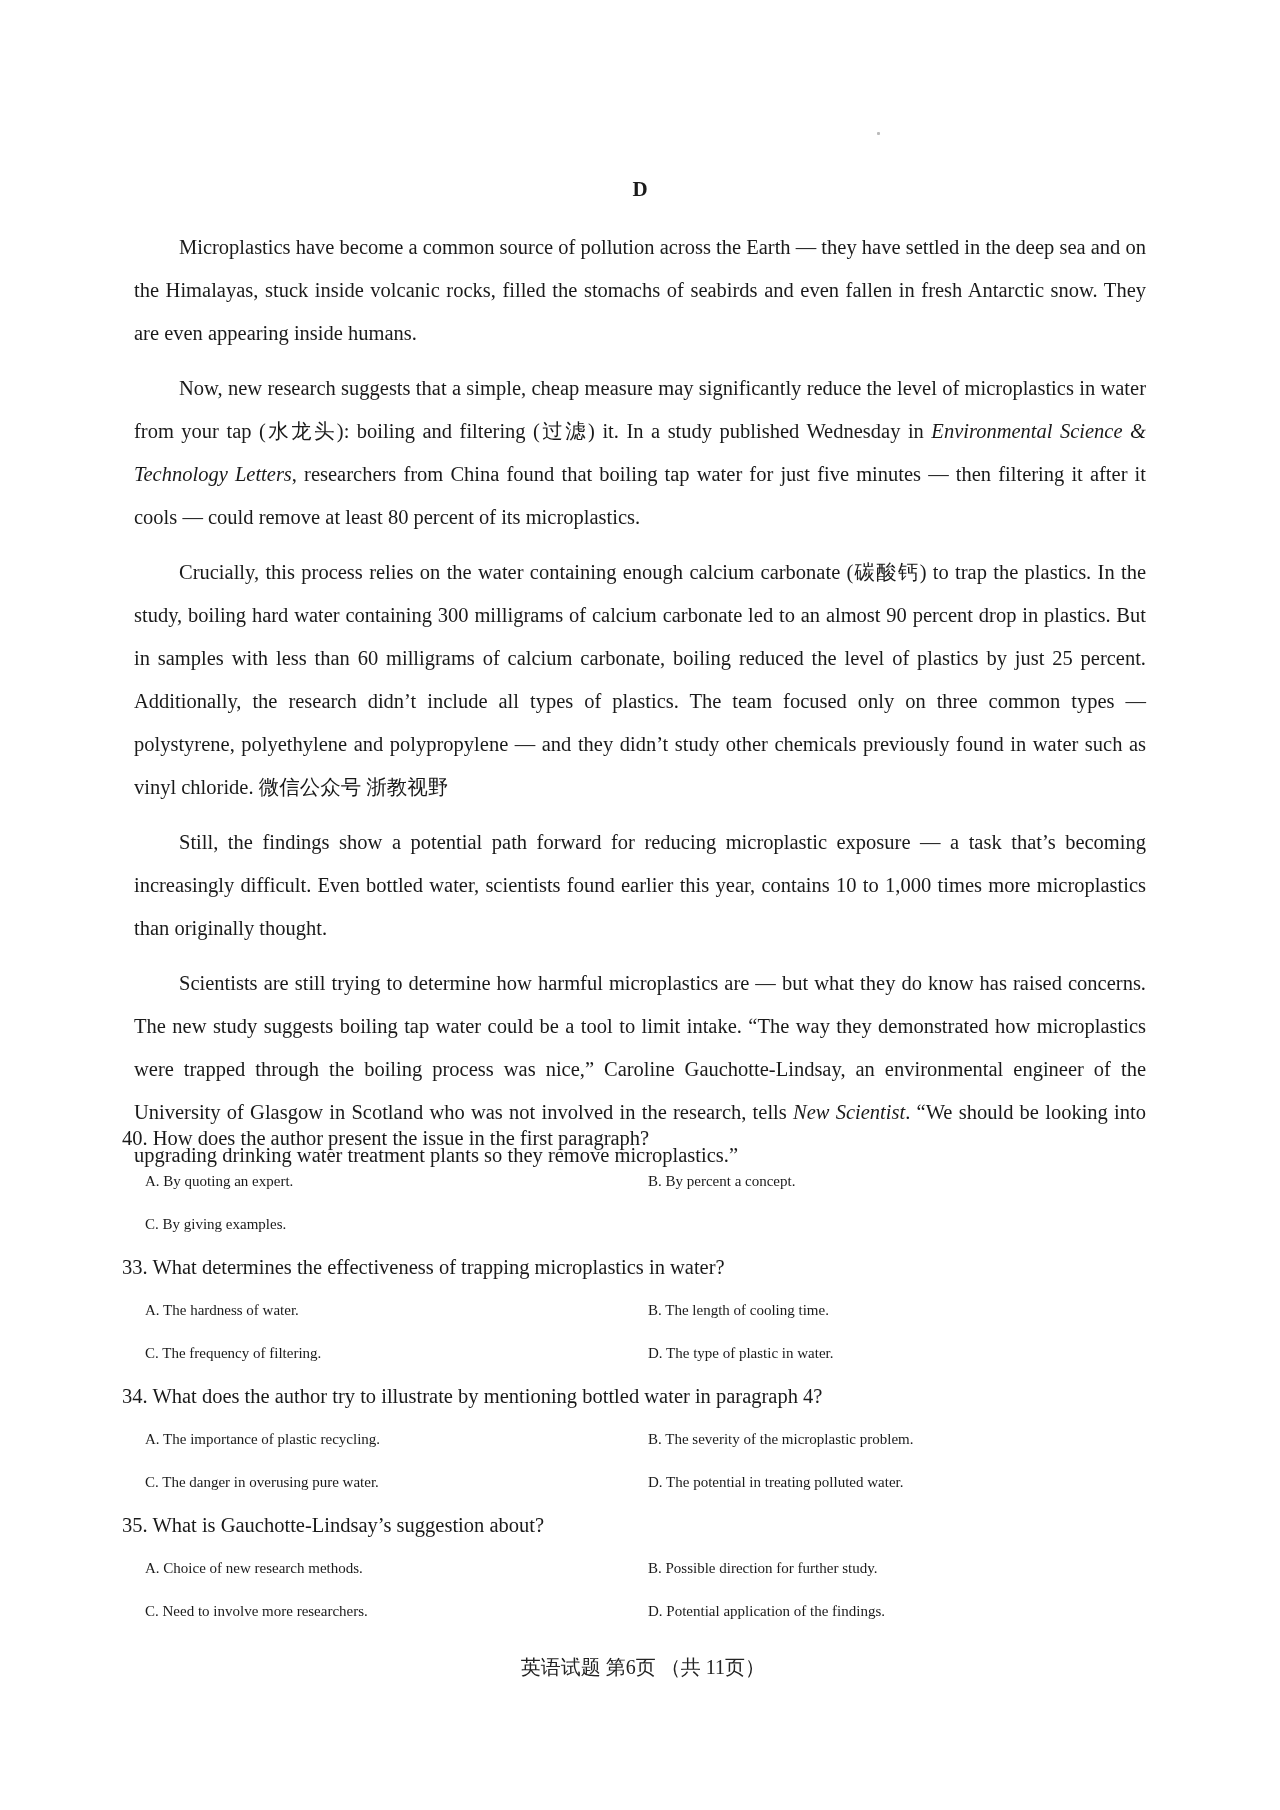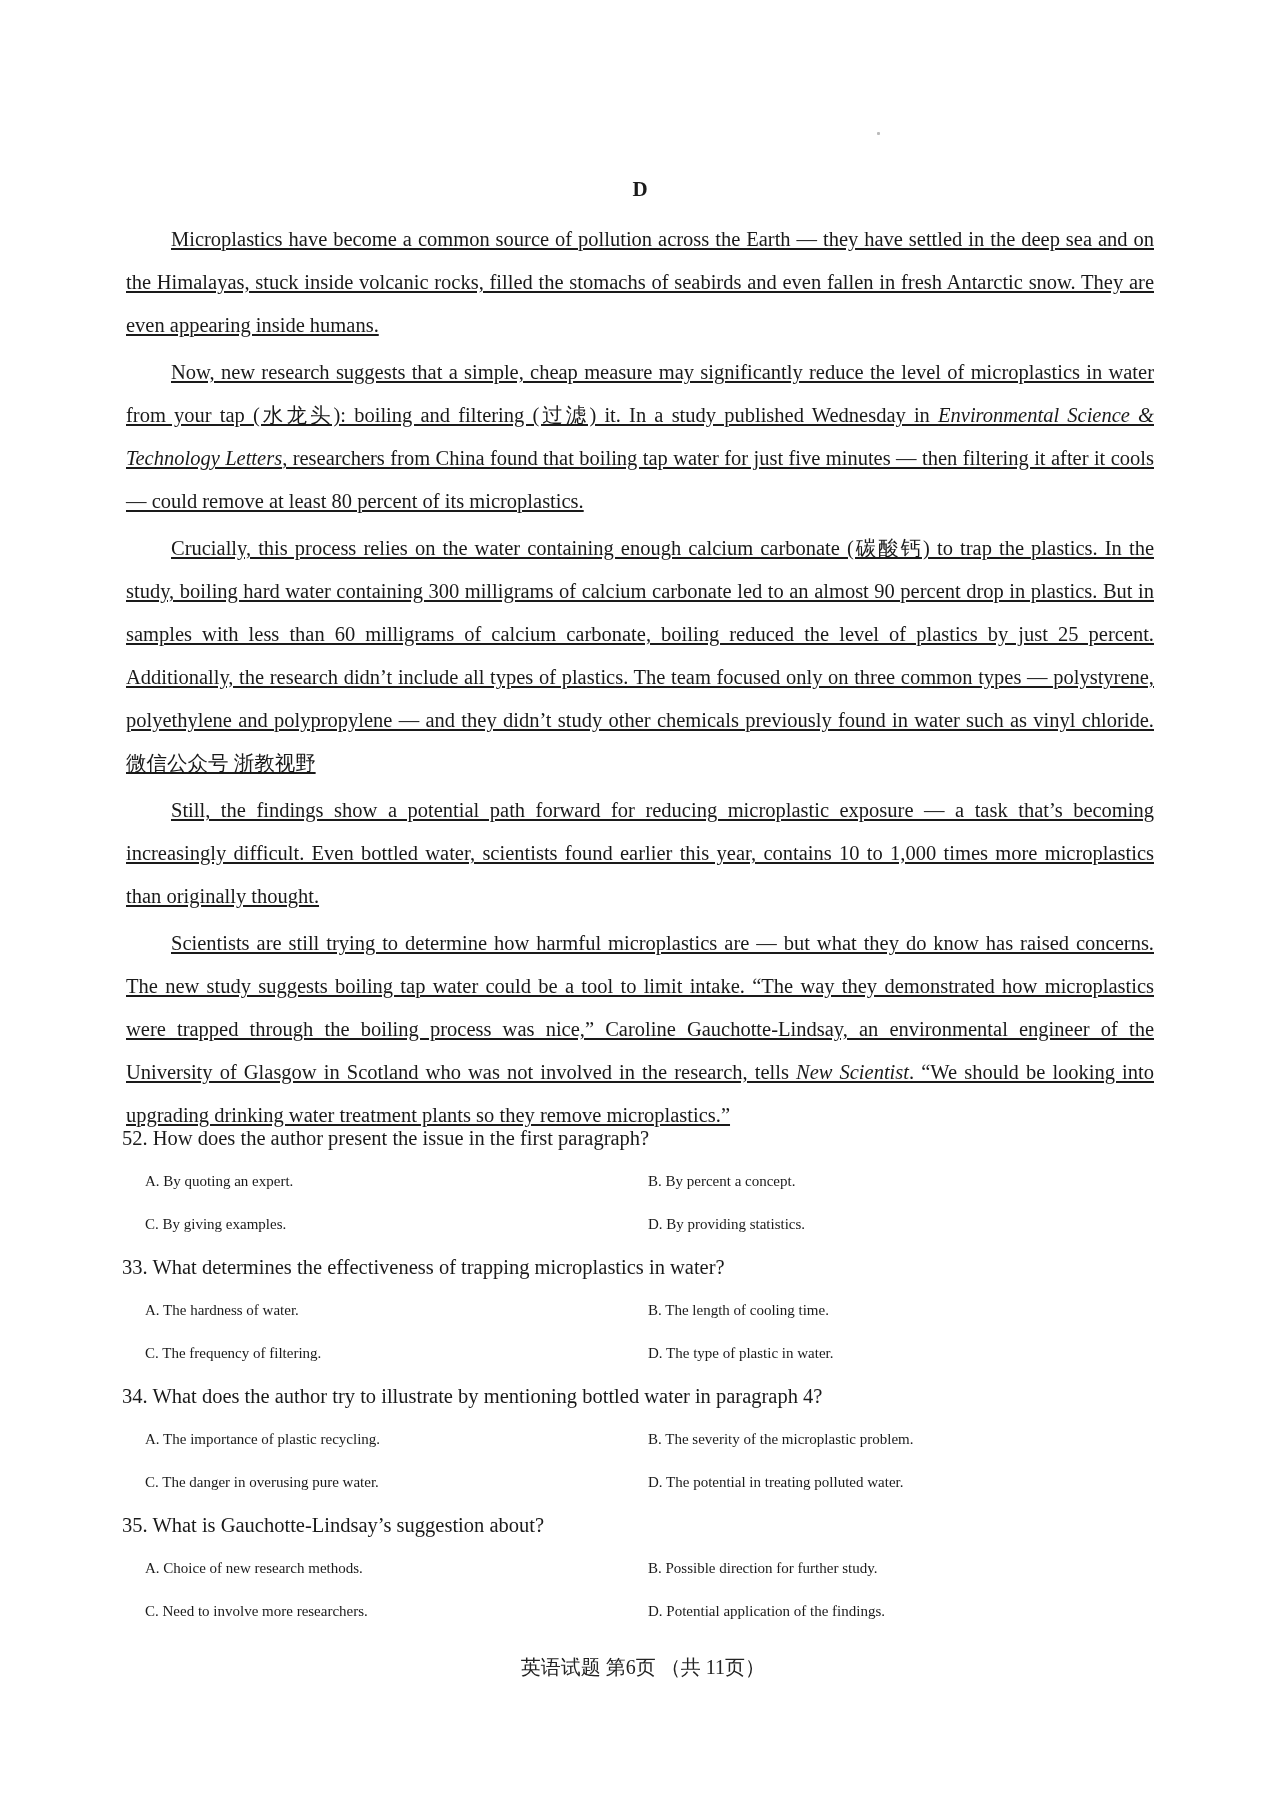--- a/index.html
+++ b/index.html
@@ -2,21 +2,21 @@
 <html><head>
 <meta charset="utf-8">
 <style>
   html, body { margin: 0; padding: 0; background: #ffffff; }
   body { width: 1280px; height: 1810px; position: relative; overflow: hidden;
          font-family: "Liberation Serif", "DejaVu Serif", serif; color: #1a1a1a; }
   .page { position: absolute; left: 0; top: 0; width: 1280px; height: 1810px; }
   .section-letter { position: absolute; top: 174px; left: 0; width: 1280px; text-align: center;
                     font-weight: bold; font-size: 21px; line-height: 30px; }
   .article { position: absolute; left: 122px; width: 1036px; top: 214px; }
-  .para { margin: 4px; font-size: 20.5px; line-height: 43px; text-align: justify; text-indent: 45px; text-decoration: underline; }
+  .para { margin: 12px; font-size: 20.5px; line-height: 43px; text-align: justify; text-indent: 45px; }
   .para i { font-style: italic; }
   .questions { position: absolute; left: 122px; width: 1036px; top: 1117px; }
   .q { font-size: 20.5px; line-height: 43px; margin: 0; }
   .opts { display: grid; grid-template-columns: 503px 520px; padding-left: 23px; }
   .opt { font-size: 15px; line-height: 43px; white-space: nowrap; }
   .footer { position: absolute; top: 1652px; left: 3px; width: 1280px; text-align: center;
             font-size: 20px; line-height: 30px; color: #222; }
   .speck { position: absolute; left: 877px; top: 132px; width: 3px; height: 3px; background: #bbb; border-radius: 1px; }
 </style>
 </head>
@@ -30,26 +30,25 @@
   <div class="article">
     <p class="para"><span>Microplastics have become a common source of pollution across the Earth — they have settled in the deep sea and on the Himalayas, stuck inside volcanic rocks, filled the stomachs of seabirds and even fallen in fresh Antarctic snow. They are even appearing inside humans.</span></p>
     <p class="para"><span>Now, new research suggests that a simple, cheap measure may significantly reduce the level of microplastics in water from your tap (水龙头): boiling and filtering (过滤) it. In a study published Wednesday in </span><i>Environmental Science &amp; Technology Letters</i><span>, researchers from China found that boiling tap water for just five minutes — then filtering it after it cools — could remove at least 80 percent of its microplastics.</span></p>
     <p class="para"><span>Crucially, this process relies on the water containing enough calcium carbonate (碳酸钙) to trap the plastics. In the study, boiling hard water containing 300 milligrams of calcium carbonate led to an almost 90 percent drop in plastics. But in samples with less than 60 milligrams of calcium carbonate, boiling reduced the level of plastics by just 25 percent. Additionally, the research didn’t include all types of plastics. The team focused only on three common types — polystyrene, polyethylene and polypropylene — and they didn’t study other chemicals previously found in water such as vinyl chloride.  微信公众号 浙教视野</span></p>
     <p class="para"><span>Still, the findings show a potential path forward for reducing microplastic exposure — a task that’s becoming increasingly difficult. Even bottled water, scientists found earlier this year, contains 10 to 1,000 times more microplastics than originally thought.</span></p>
     <p class="para"><span>Scientists are still trying to determine how harmful microplastics are — but what they do know has raised concerns. The new study suggests boiling tap water could be a tool to limit intake. “The way they demonstrated how microplastics were trapped through the boiling process was nice,” Caroline Gauchotte-Lindsay, an environmental engineer of the University of Glasgow in Scotland who was not involved in the research, tells </span><i>New Scientist</i><span>. “We should be looking into upgrading drinking water treatment plants so they remove microplastics.”</span></p>
   </div>
 
   <div class="questions">
     <div>
-      <p class="q">52. How does the author present the issue in the first paragraph?</p>
+      <p class="q">40. How does the author present the issue in the first paragraph?</p>
       <div class="opts">
         <div class="opt">A. By quoting an expert.</div>
         <div class="opt">B. By percent a concept.</div>
         <div class="opt">C. By giving examples.</div>
-        <div class="opt">D. By providing statistics.</div>
       </div>
     </div>
     <div>
       <p class="q">33. What determines the effectiveness of trapping microplastics in water?</p>
       <div class="opts">
         <div class="opt">A. The hardness of water.</div>
         <div class="opt">B. The length of cooling time.</div>
         <div class="opt">C. The frequency of filtering.</div>
         <div class="opt">D. The type of plastic in water.</div>
       </div>

